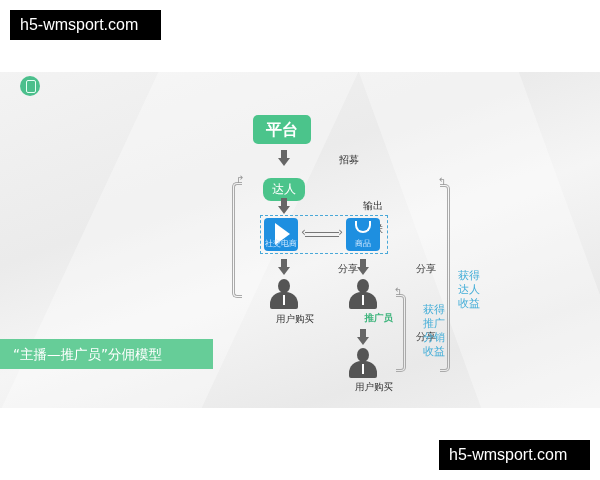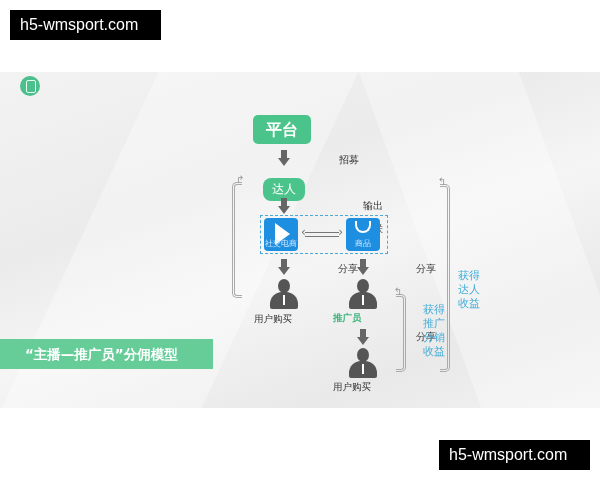--- a/index.html
+++ b/index.html
@@ -35,29 +35,29 @@
   .smile { position: absolute; left: 9px; top: 3px; width: 16px; height: 12px; border: 2px solid #fff; border-top: none;
            border-radius: 0 0 10px 10px; }
   .btext { position: absolute; bottom: 2px; width: 100%; text-align: center; color: #cfe8ff; font-size: 8px; font-family: "DejaVu Serif", serif; }
   .dblarr { position: absolute; left: 305px; top: 160px; width: 34px; height: 5px; border-top: 1px solid #777; border-bottom: 1px solid #777; }
   .dblarr::before { content: "‹"; position: absolute; left: -4px; top: -8px; font-size: 12px; color: #777; }
   .dblarr::after { content: "›"; position: absolute; right: -4px; top: -8px; font-size: 12px; color: #777; }
   .person { position: absolute; width: 28px; height: 30px; }
   .person .head { position: absolute; left: 8px; top: 0; width: 12px; height: 14px; background: #555; border-radius: 50%; }
   .person .body { position: absolute; left: 0; top: 13px; width: 28px; height: 17px; background: #555; border-radius: 12px 12px 2px 2px; }
   .person .tie { position: absolute; left: 13px; top: 16px; width: 2px; height: 10px; background: #fff; }
-  .plabel { position: absolute; font-size: 9.5px; color: #333; text-align: left; width: 60px; }
+  .plabel { position: absolute; font-size: 9.5px; color: #333; text-align: right; width: 60px; }
   .desc { position: absolute; left: 135px; top: 138px; width: 95px; font-size: 10.5px; color: #333; line-height: 14px; }
   .hl { color: #45aed8; }
   .bracket { position: absolute; border: 3px double #aaa; border-right: none; border-radius: 5px 0 0 5px; }
   .bracket-r { position: absolute; border: 3px double #aaa; border-left: none; border-radius: 0 5px 5px 0; }
   .curl { position: absolute; font-size: 10px; color: #999; }
   .vtext { position: absolute; color: #45aed8; font-size: 11px; line-height: 14px; width: 24px; }
   .banner { position: absolute; left: 0; top: 267px; width: 213px; height: 30px; background: #66cd98; color: #fff;
-            font-size: 13.5px; font-weight: bold; line-height: 30px; padding-left: 25px; }
+            font-size: 13.5px; font-weight: normal; line-height: 30px; padding-left: 13px; }
 </style>
 </head>
 <body>
 
 <div class="wm wm-top">h5-wmsport.com</div>
 
 <div class="slide">
   <div class="facet" style="left:80px;top:0;width:200px;height:336px;transform:skewX(-25deg);"></div>
   <div class="facet" style="left:420px;top:0;width:160px;height:336px;transform:skewX(20deg);"></div>
 

